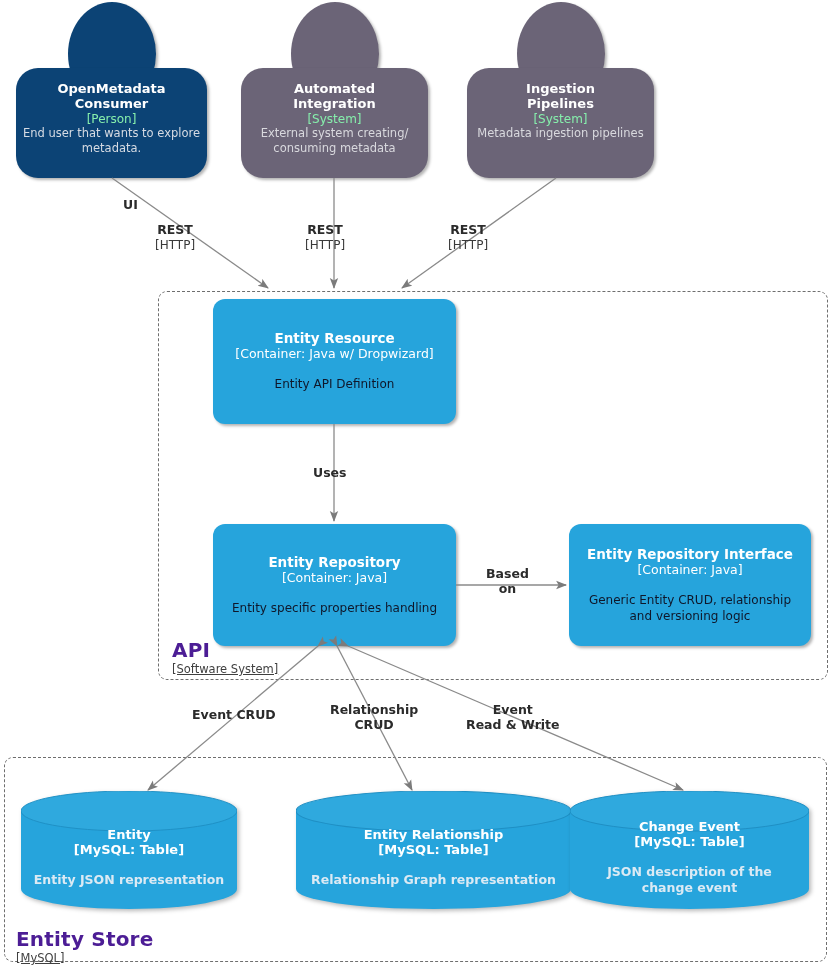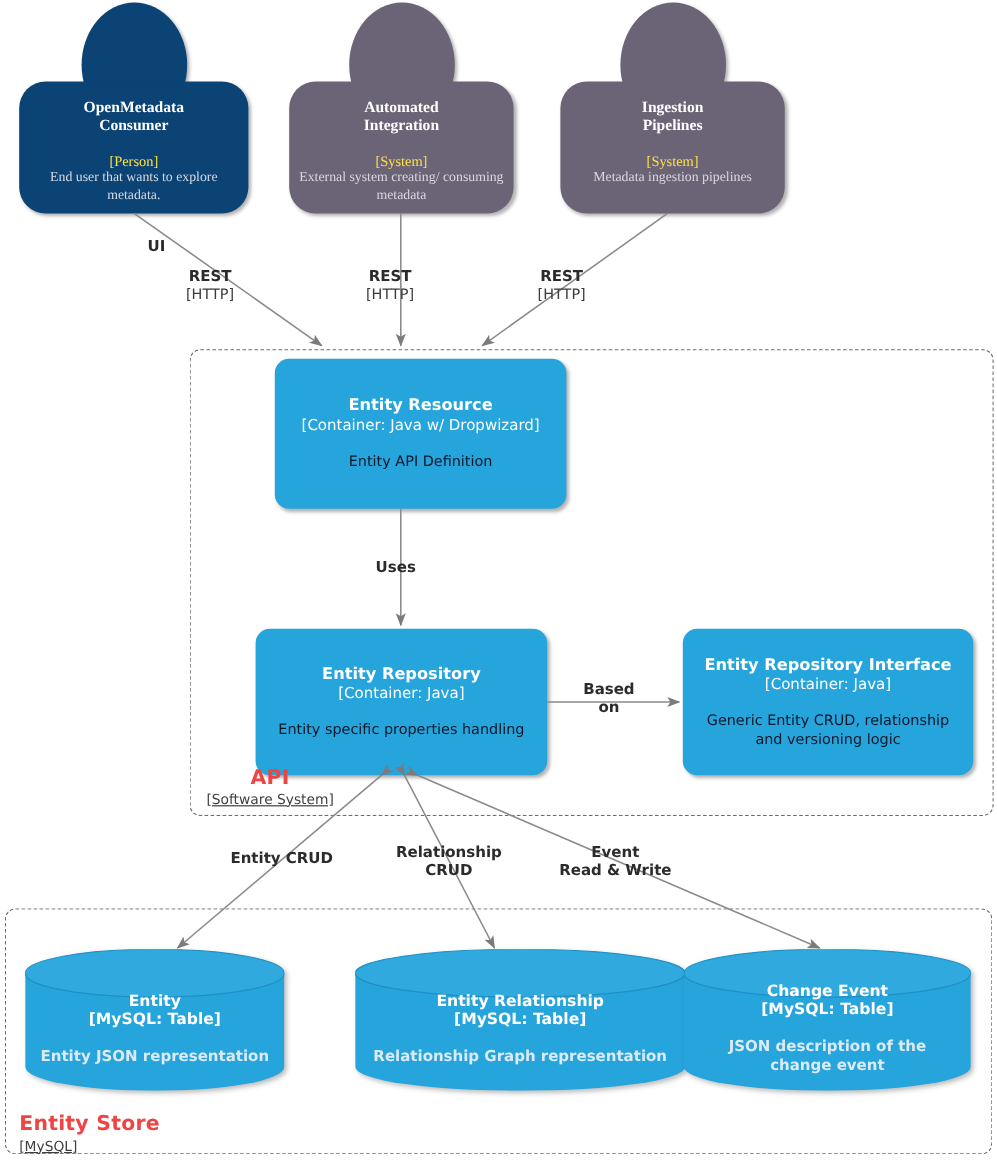--- a/index.html
+++ b/index.html
@@ -37,39 +37,37 @@
     background: transparent;
   }
   .boundary-label {
     position: absolute;
     z-index: 6;
     line-height: 1.15;
     white-space: nowrap;
   }
   .boundary-label .bname {
     display: block;
-    font-size: 17px;
-    font-weight: bold;
-    color: #ef4444;
+    font-size: 20px;
+    font-weight: bold;
+    color: #4c1d95;
     letter-spacing: .2px;
-    text-align: center;
   }
   .boundary-label .btech {
     display: block;
     font-size: 11.5px;
     color: #3f3f3f;
     margin-top: 1px;
     text-decoration: underline;
   }
 
   
   .actor {
     position: absolute;
     z-index: 4;
-    font-family: Liberation Serif, serif;
   }
   .actor .head {
     position: absolute;
     left: 50%;
     top: 0;
     transform: translateX(-50%);
     width: 88px;
     height: 104px;
     border-radius: 50%;
     box-shadow: 2px 2px 3px rgba(0,0,0,0.30);
@@ -92,24 +90,24 @@
   .actor .title {
     font-size: 13px;
     font-weight: bold;
     color: #ffffff;
     text-align: center;
     line-height: 1.18;
     max-width: 92%;
   }
   .actor .tech {
     font-size: 12px;
-    color: #fde047;
+    color: #86efac;
     text-align: right;
     line-height: 1.2;
-    margin-top: 15px;
+    margin-top: 0px;
   }
   .actor .desc {
     font-size: 11.5px;
     color: #d9d9de;
     text-align: center;
     line-height: 1.28;
     margin-top: 0;
     max-width: 94%;
   }
   .actor.person .desc { color: #d6dbe3; }
@@ -281,21 +279,21 @@
   <div class="edge-label" style="left:313px; top:466px;">
     <span class="lname">Uses</span>
   </div>
 
   <div class="edge-label" style="left:486px; top:567px;">
     <span class="lname">Based</span>
     <span class="lname">on</span>
   </div>
 
   <div class="edge-label" style="left:192px; top:708px;">
-    <span class="lname">Entity CRUD</span>
+    <span class="lname">Event CRUD</span>
   </div>
 
   <div class="edge-label" style="left:330px; top:703px;">
     <span class="lname">Relationship</span>
     <span class="lname">CRUD</span>
   </div>
 
   <div class="edge-label" style="left:466px; top:703px;">
     <span class="lname">Event</span>
     <span class="lname">Read &amp; Write</span>
@@ -330,21 +328,21 @@
     <div class="body" style="background:#6b6477;">
       <div class="title">
         <span>Ingestion</span><br>
         <span>Pipelines</span>
       </div>
       <div class="tech">[System]</div>
       <div class="desc">Metadata ingestion pipelines</div>
     </div>
   </div>
 
-  <div class="container-box" style="left:213px; top:299px; width:243px; height:125px; background:#26a4dc;margin-left:16px;">
+  <div class="container-box" style="left:213px; top:299px; width:243px; height:125px; background:#26a4dc;">
     <div class="title">Entity Resource</div>
     <div class="tech">[Container: Java w/ Dropwizard]</div>
     <div class="desc">Entity API Definition</div>
   </div>
 
   <div class="container-box" style="left:213px; top:524px; width:243px; height:122px; background:#26a4dc;">
     <div class="title">Entity Repository</div>
     <div class="tech">[Container: Java]</div>
     <div class="desc">Entity specific properties handling</div>
   </div>

